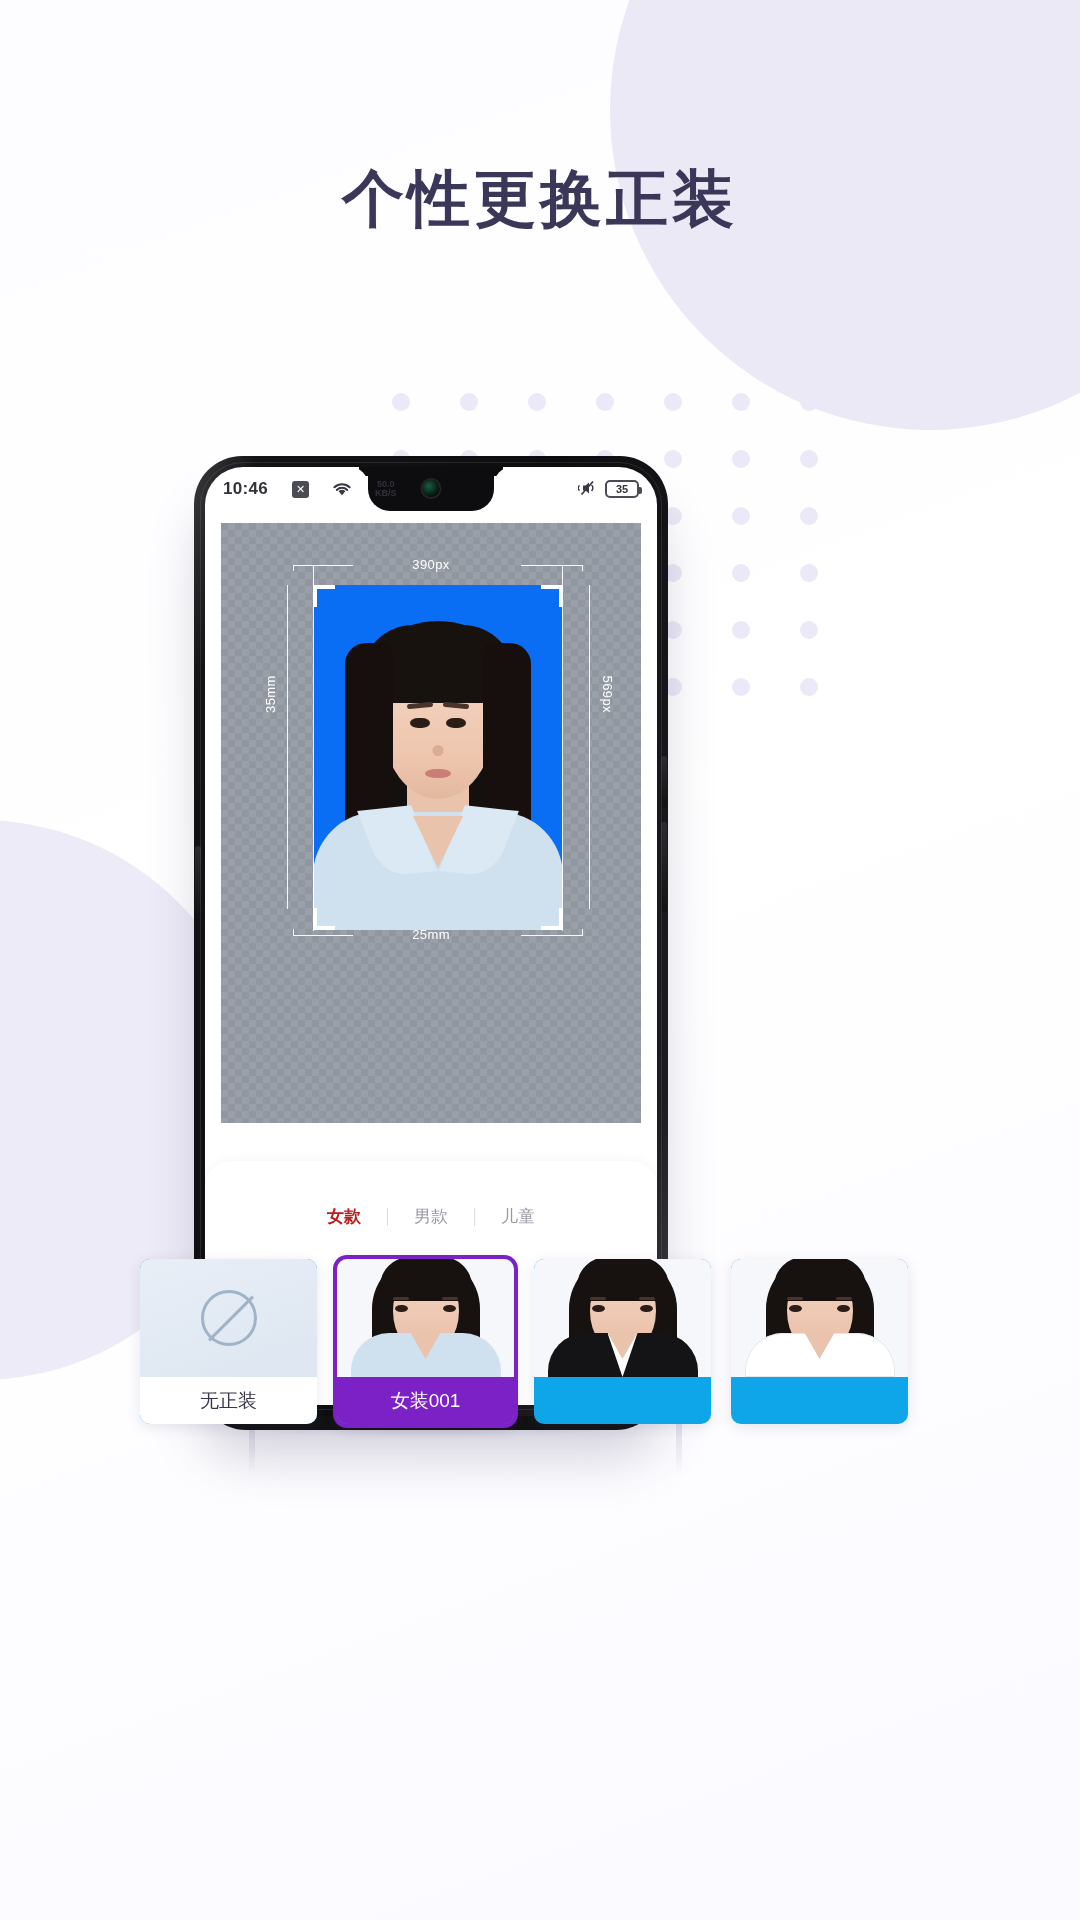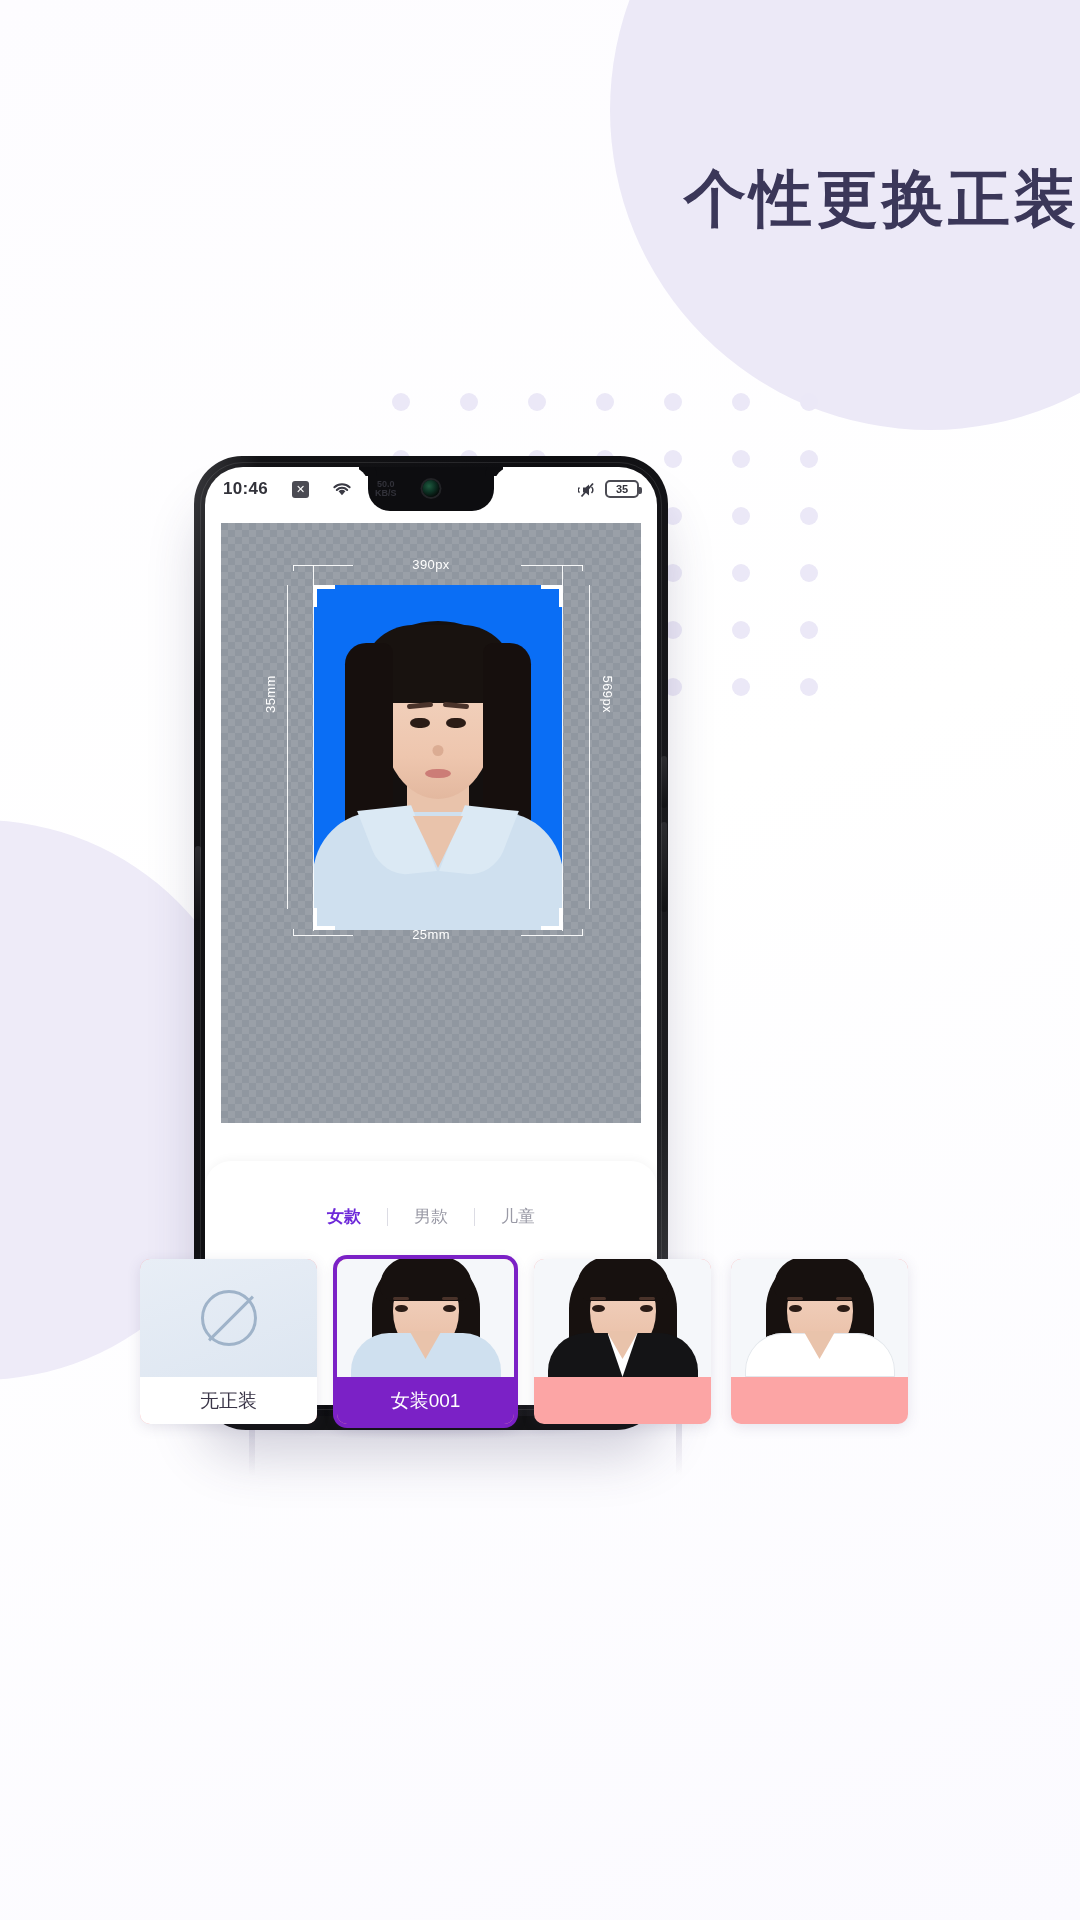--- a/index.html
+++ b/index.html
@@ -41,21 +41,20 @@
     background:#ebe8f7;
   }
 
   
   .headline-wrap { position:absolute; left:0; top:0; width:1080px; z-index:5; text-align:center; }
   .headline {
     margin-top:168px;
     font-size:62px; font-weight:bold; letter-spacing:4px;
     color:#3b3759;
     line-height:1;
-    text-align:right;
   }
   .subhead {
     margin-top:40px;
     font-size:36px; font-weight:normal; letter-spacing:1px;
     color:#9d9bb4;
     line-height:1;
   }
 
   
   .phone {
@@ -112,21 +111,21 @@
   }
 
   
   .statusbar {
     position:absolute; left:0; top:0; width:100%; height:44px; z-index:5;
     display:flex; align-items:center; justify-content:space-between;
     padding:0 18px; color:#32323a;
     font-size:16px; font-weight:bold;
   }
   .sb-left { display:flex; align-items:center; gap:24px; }
-  .sb-right{ display:flex; align-items:flex-end; gap:7px; }
+  .sb-right{ display:flex; align-items:flex-start; gap:7px; }
   .sb-clock { font-size:17px; letter-spacing:.3px; }
   .ico-x {
     width:17px; height:17px; border-radius:3px; background:#4b4b53; color:#fff;
     font-size:11px; font-weight:bold; display:flex; align-items:center; justify-content:center;
   }
   .ico-wifi { width:18px; height:14px; position:relative; }
   .netspeed { font-size:9px; line-height:9px; font-weight:bold; text-align:center; }
   .ico-mute { width:20px; height:16px; }
   .battery {
     width:34px; height:18px; border:2px solid #4b4b53; border-radius:5px;
@@ -226,31 +225,31 @@
     box-shadow:0 -2px 10px rgba(0,0,0,.04);
     z-index:4;
   }
   .tabs {
     display:flex; align-items:center; justify-content:center; gap:0;
     padding-top:44px;
   }
   .tab {
     font-size:17px; color:#9a9aa6; padding:0 26px; position:relative;
   }
-  .tab.active { color:#6d28d9; font-weight:bold; }
+  .tab.active { color:#b91c1c; font-weight:bold; }
   .tab-sep { width:1px; height:18px; background:#dcdce4; }
 
   
   .suits {
     position:absolute; left:140px; top:1259px; width:800px; height:165px;
     display:flex; gap:20px; z-index:9;
   }
   .suit {
     width:177px; height:165px; border-radius:10px; overflow:hidden;
-    background:#fca5a5; position:relative;
+    background:#0ea5e9; position:relative;
     box-shadow:0 3px 14px rgba(70,62,110,.13);
   }
   .suit.sel { box-shadow:0 0 0 4px #7b21c6, 0 3px 14px rgba(70,62,110,.18); }
   .suit-thumb { position:relative; height:118px; overflow:hidden; }
   .suit-name {
     height:47px; display:flex; align-items:center; justify-content:center;
     font-size:19px; color:#3a3548; background:#fff;
   }
   .suit.sel .suit-name { background:#7b21c6; color:#ffffff; }
 

